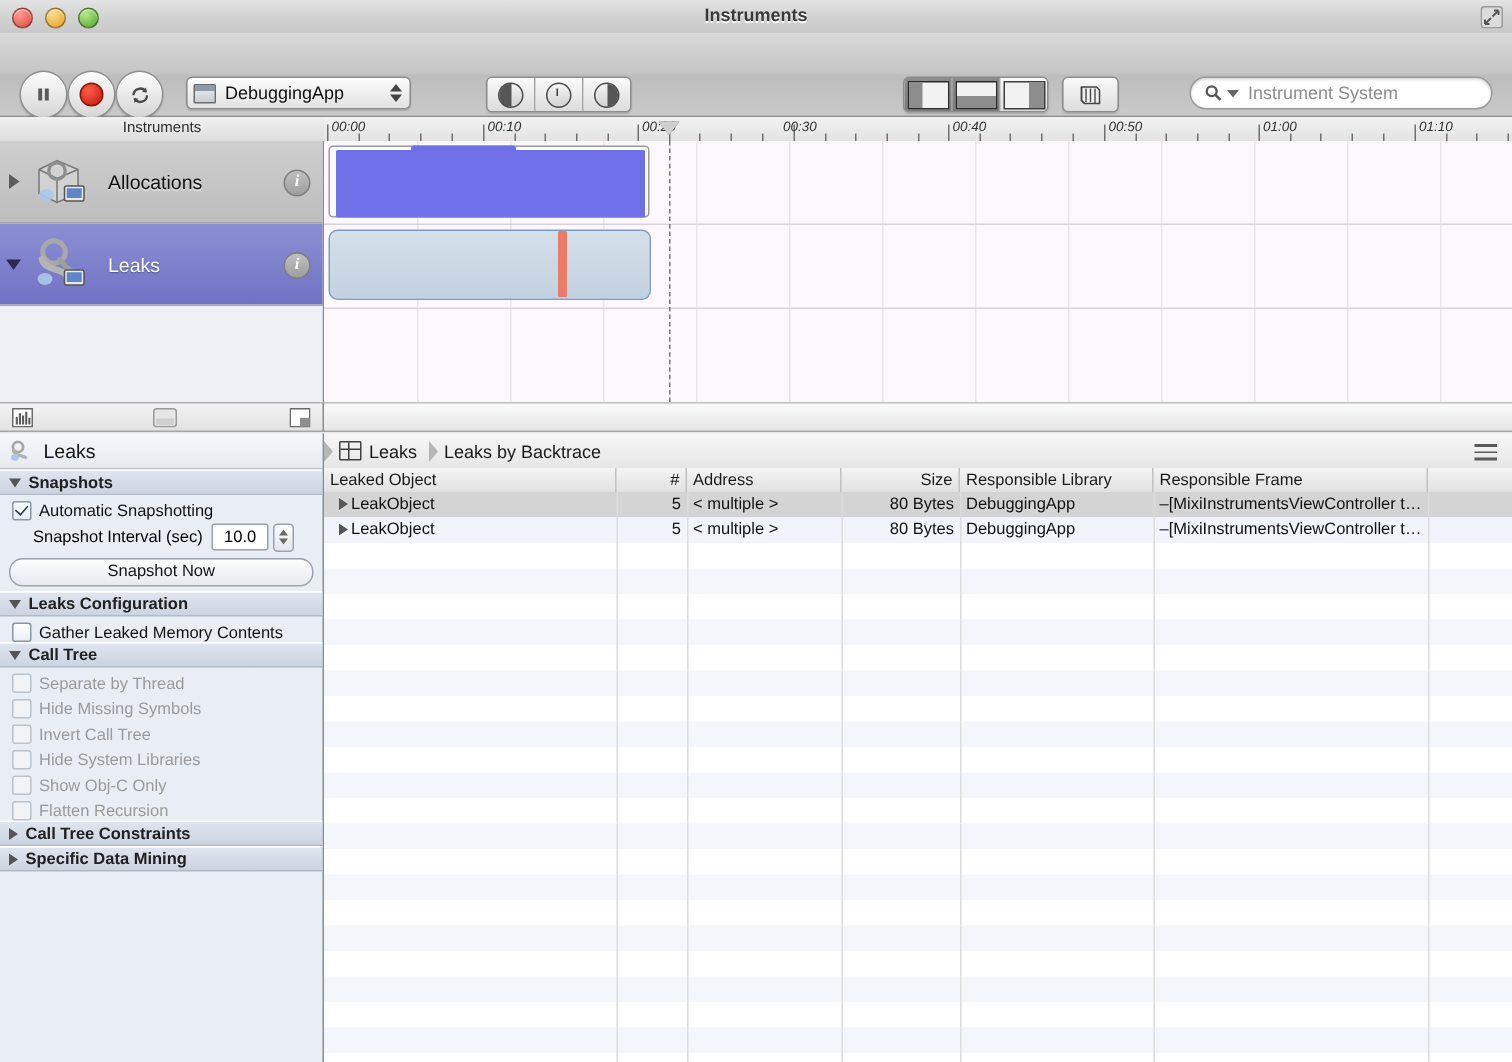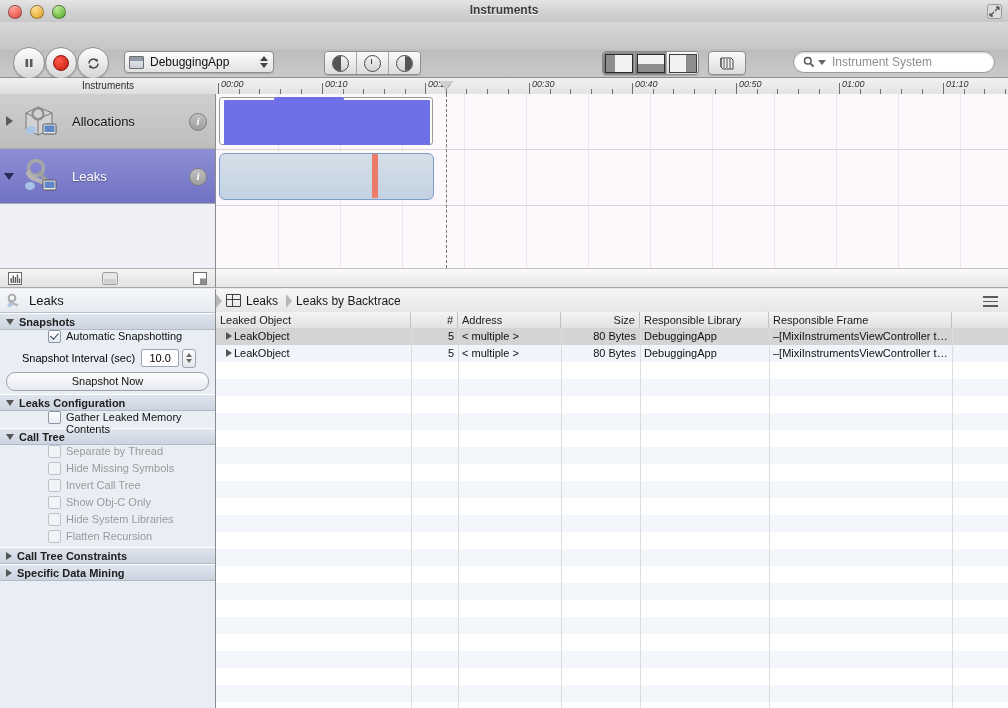--- a/index.html
+++ b/index.html
@@ -144,21 +144,21 @@
   .cfg{position:absolute;left:0;top:289px;width:216px;height:419px;background:#e9eef5;
     border-right:1px solid #8b8b8b;box-sizing:border-box;overflow:hidden;}
   .cfg-title{height:23px;display:flex;align-items:center;padding-left:6px;
     background:linear-gradient(to bottom,#f6f8fa,#e6eaf0);border-bottom:1px solid #b9c0cb;}
   .cfg-title-text{font-size:13px;margin-left:6px;color:#151515;}
   .sec-head{height:15px;display:flex;align-items:center;padding-left:6px;
     background:linear-gradient(to bottom,#dfe5ee,#ccd4e0);border-top:1px solid #fff;border-bottom:1px solid #b2bac7;
     font-size:11px;font-weight:bold;color:#202020;}
   .sec-tri-d{width:0;height:0;border-left:4px solid transparent;border-right:4px solid transparent;border-top:6px solid #555;margin-right:5px;}
   .sec-tri-r{width:0;height:0;border-top:4px solid transparent;border-bottom:4px solid transparent;border-left:6px solid #555;margin-right:5px;}
-  .crow{height:17px;display:flex;align-items:flex-start;padding-left:8px;font-size:11px;color:#111;margin-left:40px;}
+  .crow{height:17px;display:flex;align-items:flex-end;padding-left:8px;font-size:11px;color:#111;}
   .cbox{width:11px;height:11px;border:1px solid #8b96a5;border-radius:2px;background:linear-gradient(to bottom,#fff,#eaeef3);margin-right:5px;flex:0 0 11px;}
   .cbox.checked{background:linear-gradient(to bottom,#fdfdfd,#e7ebf0);position:relative;}
   .cbox.checked:after{content:"";position:absolute;left:2.5px;top:0px;width:3.5px;height:7px;
     border:solid #23374f;border-width:0 1.8px 1.8px 0;transform:rotate(42deg);}
   .cbox.dim{border-color:#bcc2ca;background:#f1f3f6;}
   .dimtxt{color:#9a9a9a;}
   .irow{height:22px;display:flex;align-items:center;padding-left:22px;font-size:11px;}
   .num-field{width:36px;height:16px;background:#fff;border:1px solid #9aa3ae;border-radius:2px;
     font-size:11px;text-align:center;line-height:16px;margin-left:6px;}
   .num-step{width:12px;height:17px;margin-left:3px;border:1px solid #9aa3ae;border-radius:3px;
@@ -390,21 +390,21 @@
       <div class="tick minor" style="left: 147px;"></div>
       <div class="tick minor" style="left: 168px;"></div>
       <div class="tick minor" style="left: 189px;"></div>
       <div class="tick major" style="left: 209px;"></div>
       <div class="rlabel" style="left: 209px;">00:20</div>
       <div class="tick minor" style="left: 230px;"></div>
       <div class="tick minor" style="left: 250px;"></div>
       <div class="tick minor" style="left: 271px;"></div>
       <div class="tick minor" style="left: 292px;"></div>
       <div class="tick major" style="left: 313px;"></div>
-      <div class="rlabel" style="left: 313px;">00:30</div>
+      <div class="rlabel" style="left: 303px;">00:30</div>
       <div class="tick minor" style="left: 334px;"></div>
       <div class="tick minor" style="left: 354px;"></div>
       <div class="tick minor" style="left: 375px;"></div>
       <div class="tick minor" style="left: 396px;"></div>
       <div class="tick major" style="left: 416px;"></div>
       <div class="rlabel" style="left: 416px;">00:40</div>
       <div class="tick minor" style="left: 437px;"></div>
       <div class="tick minor" style="left: 457px;"></div>
       <div class="tick minor" style="left: 478px;"></div>
       <div class="tick minor" style="left: 499px;"></div>
@@ -504,25 +504,25 @@
     <div class="crow">
       <div class="cbox dim"></div>
       <span class="dimtxt">Hide Missing Symbols</span>
     </div>
     <div class="crow">
       <div class="cbox dim"></div>
       <span class="dimtxt">Invert Call Tree</span>
     </div>
     <div class="crow">
       <div class="cbox dim"></div>
-      <span class="dimtxt">Show Obj-C Only</span>
+      <span class="dimtxt">Hide System Libraries</span>
     </div>
     <div class="crow">
       <div class="cbox dim"></div>
-      <span class="dimtxt">Hide System Libraries</span>
+      <span class="dimtxt">Show Obj-C Only</span>
     </div>
     <div class="crow">
       <div class="cbox dim"></div>
       <span class="dimtxt">Flatten Recursion</span>
     </div>
 
     <div class="sec-head">
       <div class="sec-tri-r"></div>
       <span>Call Tree Constraints</span>
     </div>

